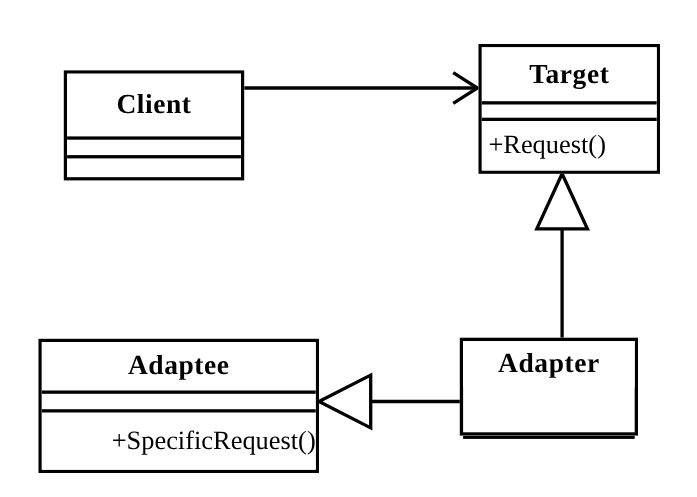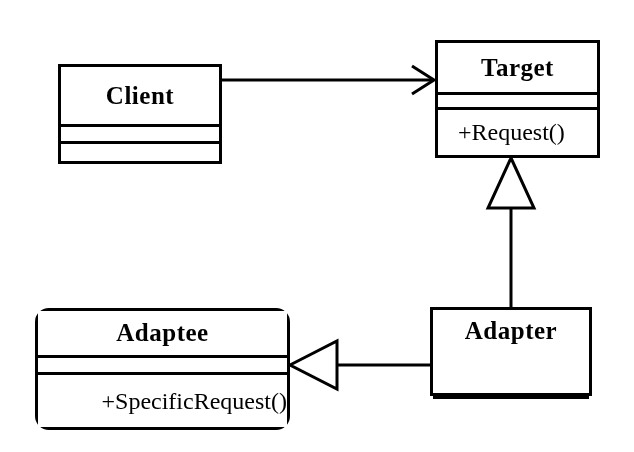--- a/index.html
+++ b/index.html
@@ -52,21 +52,21 @@
     letter-spacing: 0.5px;
   }
   .compartment.attr-compartment {
     flex: 0 0 auto;
   }
   .compartment.op-compartment {
     flex: 1 1 auto;
     justify-content: flex-start;
   }
   .op-text {
-    padding-left: 20px;
+    padding-left: 6px;
     white-space: nowrap;
   }
   .abstract-name {
     font-weight: bold;
   }
 
   
   #class-client {
     left: 58px;
     top: 52px;
@@ -85,28 +85,27 @@
   }
   #class-target .name-compartment { height: 49px; font-size: 25px; }
   #class-target .attr-compartment { height: 15px; }
   #class-target .op-compartment { font-size: 24px; }
 
   #class-adaptee {
     left: 35px;
     top: 308px;
     width: 255px;
     height: 122px;
-    border-radius: 14px;
   }
   #class-adaptee .name-compartment { height: 44px; font-size: 25px; }
   #class-adaptee .attr-compartment { height: 17px; }
   #class-adaptee .op-compartment { font-size: 24px; justify-content: flex-end; }
 
   #class-adapter {
-    left: 430px;
+    left: 418px;
     top: 307px;
     width: 162px;
     height: 89px;
     gap: 44px;
   }
   #class-adapter .name-compartment { height: 42px; font-size: 25px; }
   #class-adapter .attr-compartment { height: 19px; }
 </style>
 </head>
 <body>

